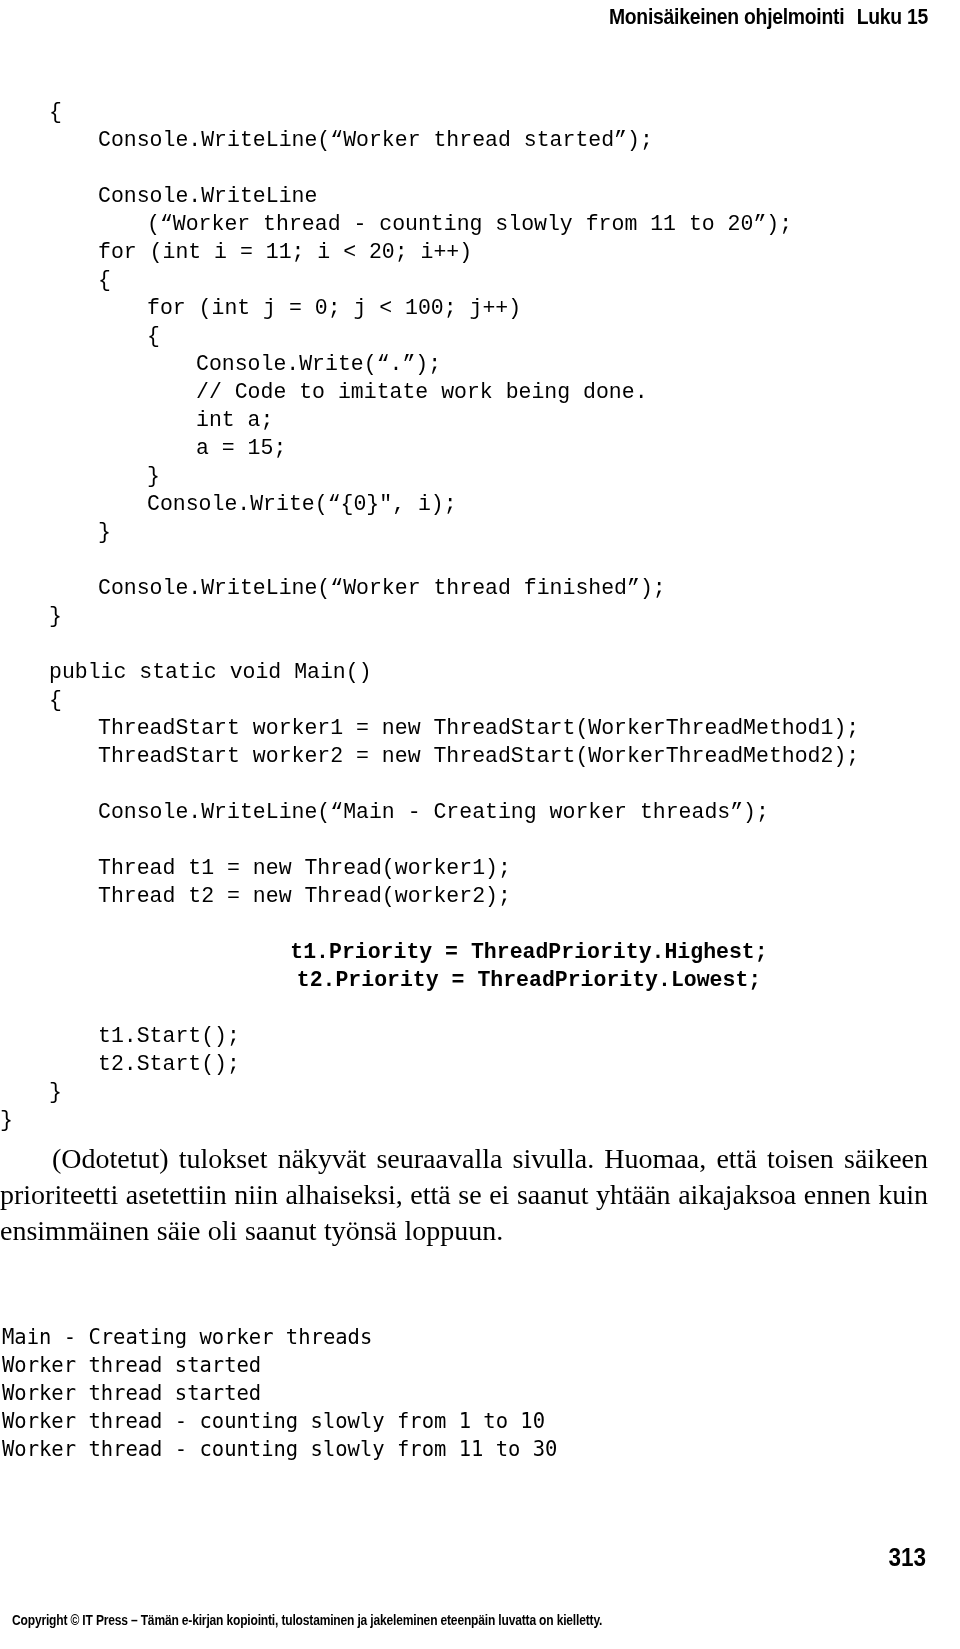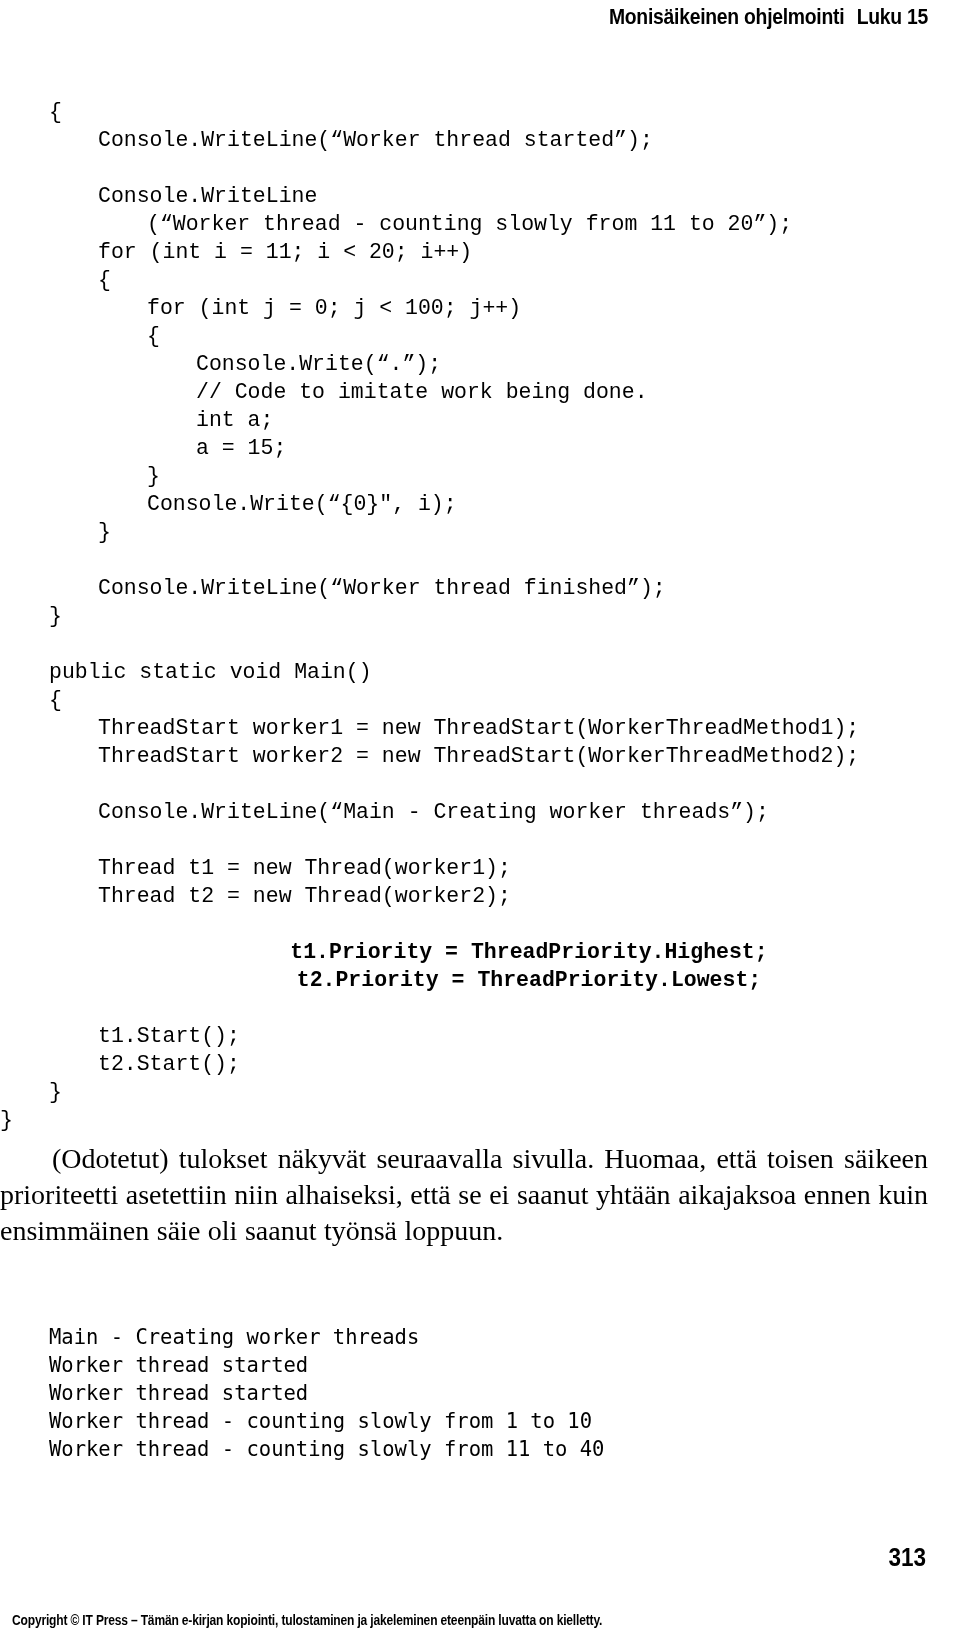--- a/index.html
+++ b/index.html
@@ -76,21 +76,21 @@
   #console-output {
     position: absolute;
     top: 1302px;
     left: 2px;
     width: 700px;
     font-family: "DejaVu Sans Mono", "Liberation Mono", monospace;
     font-size: 20.5px;
     line-height: 28px;
     white-space: pre;
   }
-  #console-output .ol { display: block; height: 28px; white-space: pre; margin-left: 47px; }
+  #console-output .ol { display: block; height: 28px; white-space: pre; }
 
   
   #page-number {
     position: absolute;
     top: 1543px;
     left: 0;
     width: 926px;
     text-align: right;
     font-family: "Liberation Sans", sans-serif;
     font-weight: bold;
@@ -116,17 +116,17 @@
 </style>
 </head>
 <body>
 
 <div id="running-head"><span>Monisäikeinen ohjelmointi</span><span class="chapter-sep"></span><span>Luku 15</span></div>
 
 <pre id="code-listing"><span class="cl"><span class="ind" style="width: 49px;"></span><span>{</span></span><span class="cl"><span class="ind" style="width: 98px;"></span><span>Console.WriteLine(“Worker thread started”);</span></span><span class="cl blank">&nbsp;</span><span class="cl"><span class="ind" style="width: 98px;"></span><span>Console.WriteLine</span></span><span class="cl"><span class="ind" style="width: 147px;"></span><span>(“Worker thread - counting slowly from 11 to 20”);</span></span><span class="cl"><span class="ind" style="width: 98px;"></span><span>for (int i = 11; i &lt; 20; i++)</span></span><span class="cl"><span class="ind" style="width: 98px;"></span><span>{</span></span><span class="cl"><span class="ind" style="width: 147px;"></span><span>for (int j = 0; j &lt; 100; j++)</span></span><span class="cl"><span class="ind" style="width: 147px;"></span><span>{</span></span><span class="cl"><span class="ind" style="width: 196px;"></span><span>Console.Write(“.”);</span></span><span class="cl"><span class="ind" style="width: 196px;"></span><span>// Code to imitate work being done.</span></span><span class="cl"><span class="ind" style="width: 196px;"></span><span>int a;</span></span><span class="cl"><span class="ind" style="width: 196px;"></span><span>a = 15;</span></span><span class="cl"><span class="ind" style="width: 147px;"></span><span>}</span></span><span class="cl"><span class="ind" style="width: 147px;"></span><span>Console.Write(“{0}", i);</span></span><span class="cl"><span class="ind" style="width: 98px;"></span><span>}</span></span><span class="cl blank">&nbsp;</span><span class="cl"><span class="ind" style="width: 98px;"></span><span>Console.WriteLine(“Worker thread finished”);</span></span><span class="cl"><span class="ind" style="width: 49px;"></span><span>}</span></span><span class="cl blank">&nbsp;</span><span class="cl"><span class="ind" style="width: 49px;"></span><span>public static void Main()</span></span><span class="cl"><span class="ind" style="width: 49px;"></span><span>{</span></span><span class="cl"><span class="ind" style="width: 98px;"></span><span>ThreadStart worker1 = new ThreadStart(WorkerThreadMethod1);</span></span><span class="cl"><span class="ind" style="width: 98px;"></span><span>ThreadStart worker2 = new ThreadStart(WorkerThreadMethod2);</span></span><span class="cl blank">&nbsp;</span><span class="cl"><span class="ind" style="width: 98px;"></span><span>Console.WriteLine(“Main - Creating worker threads”);</span></span><span class="cl blank">&nbsp;</span><span class="cl"><span class="ind" style="width: 98px;"></span><span>Thread t1 = new Thread(worker1);</span></span><span class="cl"><span class="ind" style="width: 98px;"></span><span>Thread t2 = new Thread(worker2);</span></span><span class="cl blank">&nbsp;</span><span class="cl bold"><span class="ind" style="width: 98px;"></span><span>t1.Priority = ThreadPriority.Highest;</span></span><span class="cl bold"><span class="ind" style="width: 98px;"></span><span>t2.Priority = ThreadPriority.Lowest;</span></span><span class="cl blank">&nbsp;</span><span class="cl"><span class="ind" style="width: 98px;"></span><span>t1.Start();</span></span><span class="cl"><span class="ind" style="width: 98px;"></span><span>t2.Start();</span></span><span class="cl"><span class="ind" style="width: 49px;"></span><span>}</span></span><span class="cl"><span class="ind" style="width: 0px;"></span><span>}</span></span></pre>
 
 <p id="body-paragraph">(Odotetut) tulokset näkyvät seuraavalla sivulla. Huomaa, että toisen säikeen prioriteetti asetettiin niin alhaiseksi, että se ei saanut yhtään aikajaksoa ennen kuin ensimmäinen säie oli saanut työnsä loppuun.</p>
 
-<pre id="console-output"><span class="ol">Main - Creating worker threads</span><span class="ol">Worker thread started</span><span class="ol">Worker thread started</span><span class="ol">Worker thread - counting slowly from 1 to 10</span><span class="ol">Worker thread - counting slowly from 11 to 40</span></pre>
+<pre id="console-output"><span class="ol">Main - Creating worker threads</span><span class="ol">Worker thread started</span><span class="ol">Worker thread started</span><span class="ol">Worker thread - counting slowly from 1 to 10</span><span class="ol">Worker thread - counting slowly from 11 to 30</span></pre>
 
 <div id="page-number">313</div>
 
 <div id="page-footer">Copyright © IT Press – Tämän e-kirjan kopiointi, tulostaminen ja jakeleminen eteenpäin luvatta on kielletty.</div>
 
 </body></html>

